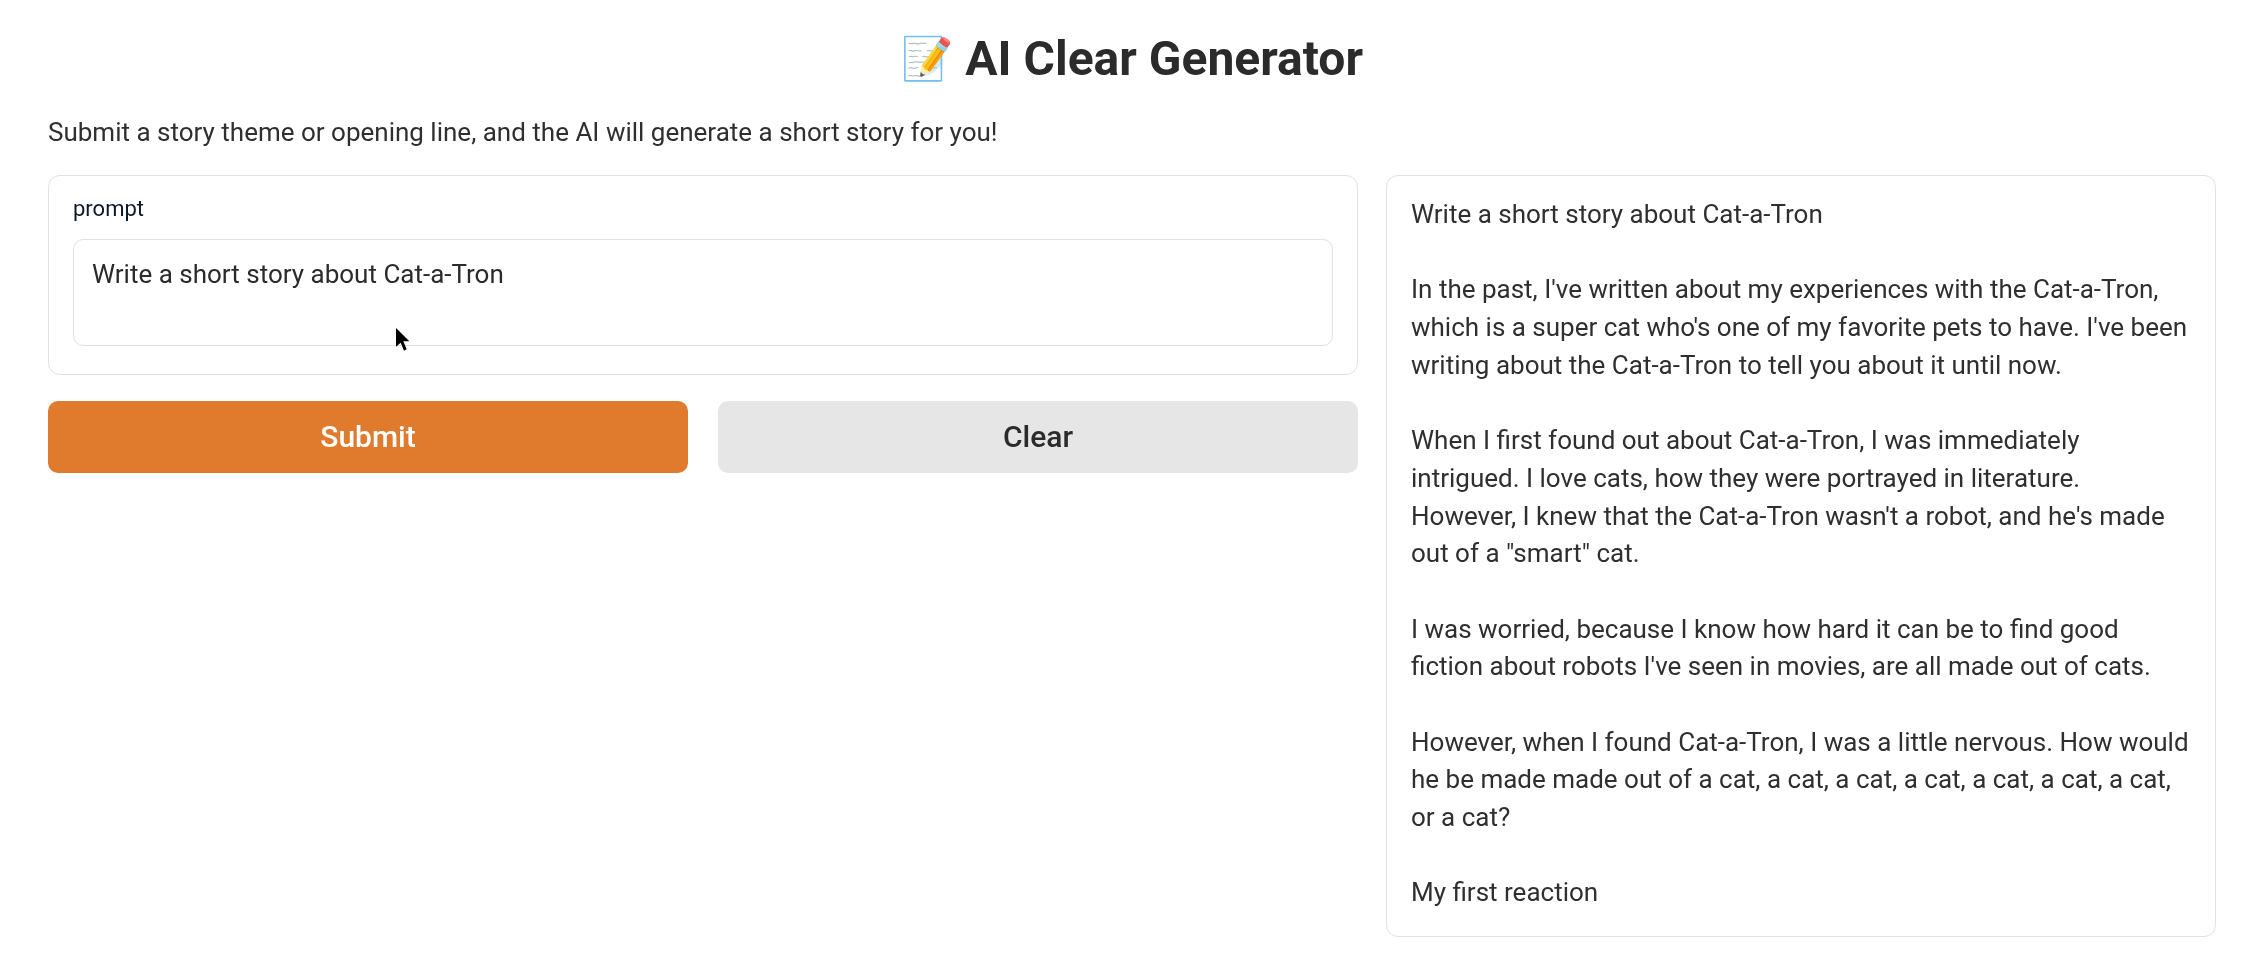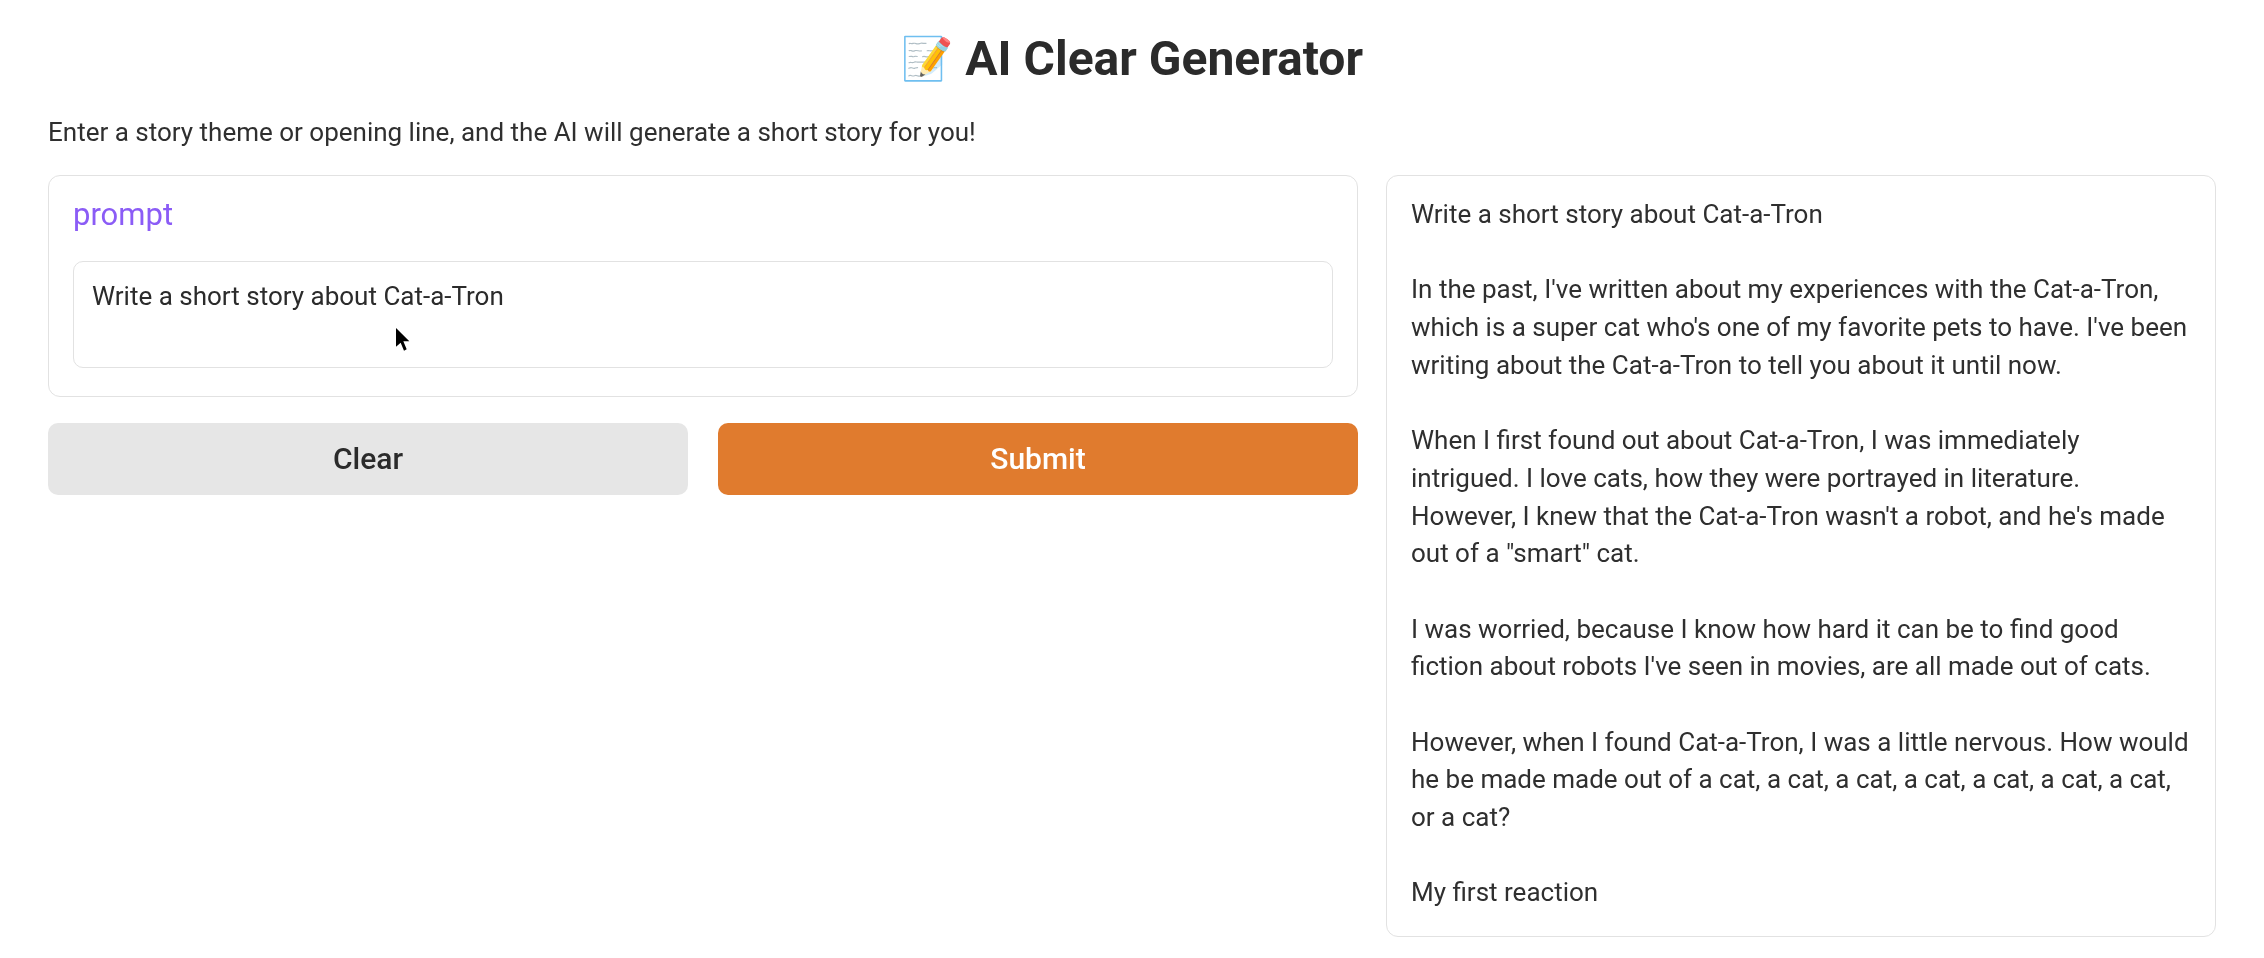--- a/index.html
+++ b/index.html
@@ -52,23 +52,23 @@
       flex: 1;
       min-width: 0;
     }
     .panel {
       border: 1px solid #e2e2e2;
       border-radius: 12px;
       padding: 20px 24px 24px 24px;
       background: #fff;
     }
     .panel-label {
-      font-size: 31px;
-      color: #8b5cf6;
-      margin-bottom: 28px;
+      font-size: 22px;
+      color: #0f172a;
+      margin-bottom: 18px;
       font-weight: 400;
     }
     .prompt-textarea {
       width: 100%;
       min-height: 96px;
       border: 1px solid #e2e2e2;
       border-radius: 10px;
       padding: 16px 18px;
       font-size: 26px;
       font-family: inherit;
@@ -131,32 +131,32 @@
 <body>
 
 <div class="page">
   <div class="title-row">
     <h1>
       <span class="title-icon">📝</span>
       <span>AI Clear Generator</span>
     </h1>
   </div>
 
-  <p class="subtitle">Enter a story theme or opening line, and the AI will generate a short story for you!</p>
+  <p class="subtitle">Submit a story theme or opening line, and the AI will generate a short story for you!</p>
 
   <div class="columns">
     <div class="left-col">
       <div class="panel">
         <div class="panel-label">prompt</div>
         <textarea class="prompt-textarea" style="">Write a short story about Cat-a-Tron</textarea>
       </div>
 
       <div class="button-row">
+        <button class="btn btn-submit">Submit</button>
         <button class="btn btn-clear">Clear</button>
-        <button class="btn btn-submit">Submit</button>
       </div>
     </div>
 
     <div class="right-col">
       <div class="output-panel">
         <div class="output-text">Write a short story about Cat-a-Tron
 
 In the past, I've written about my experiences with the Cat-a-Tron, which is a super cat who's one of my favorite pets to have. I've been writing about the Cat-a-Tron to tell you about it until now.
 
 When I first found out about Cat-a-Tron, I was immediately intrigued. I love cats, how they were portrayed in literature. However, I knew that the Cat-a-Tron wasn't a robot, and he's made out of a "smart" cat.

